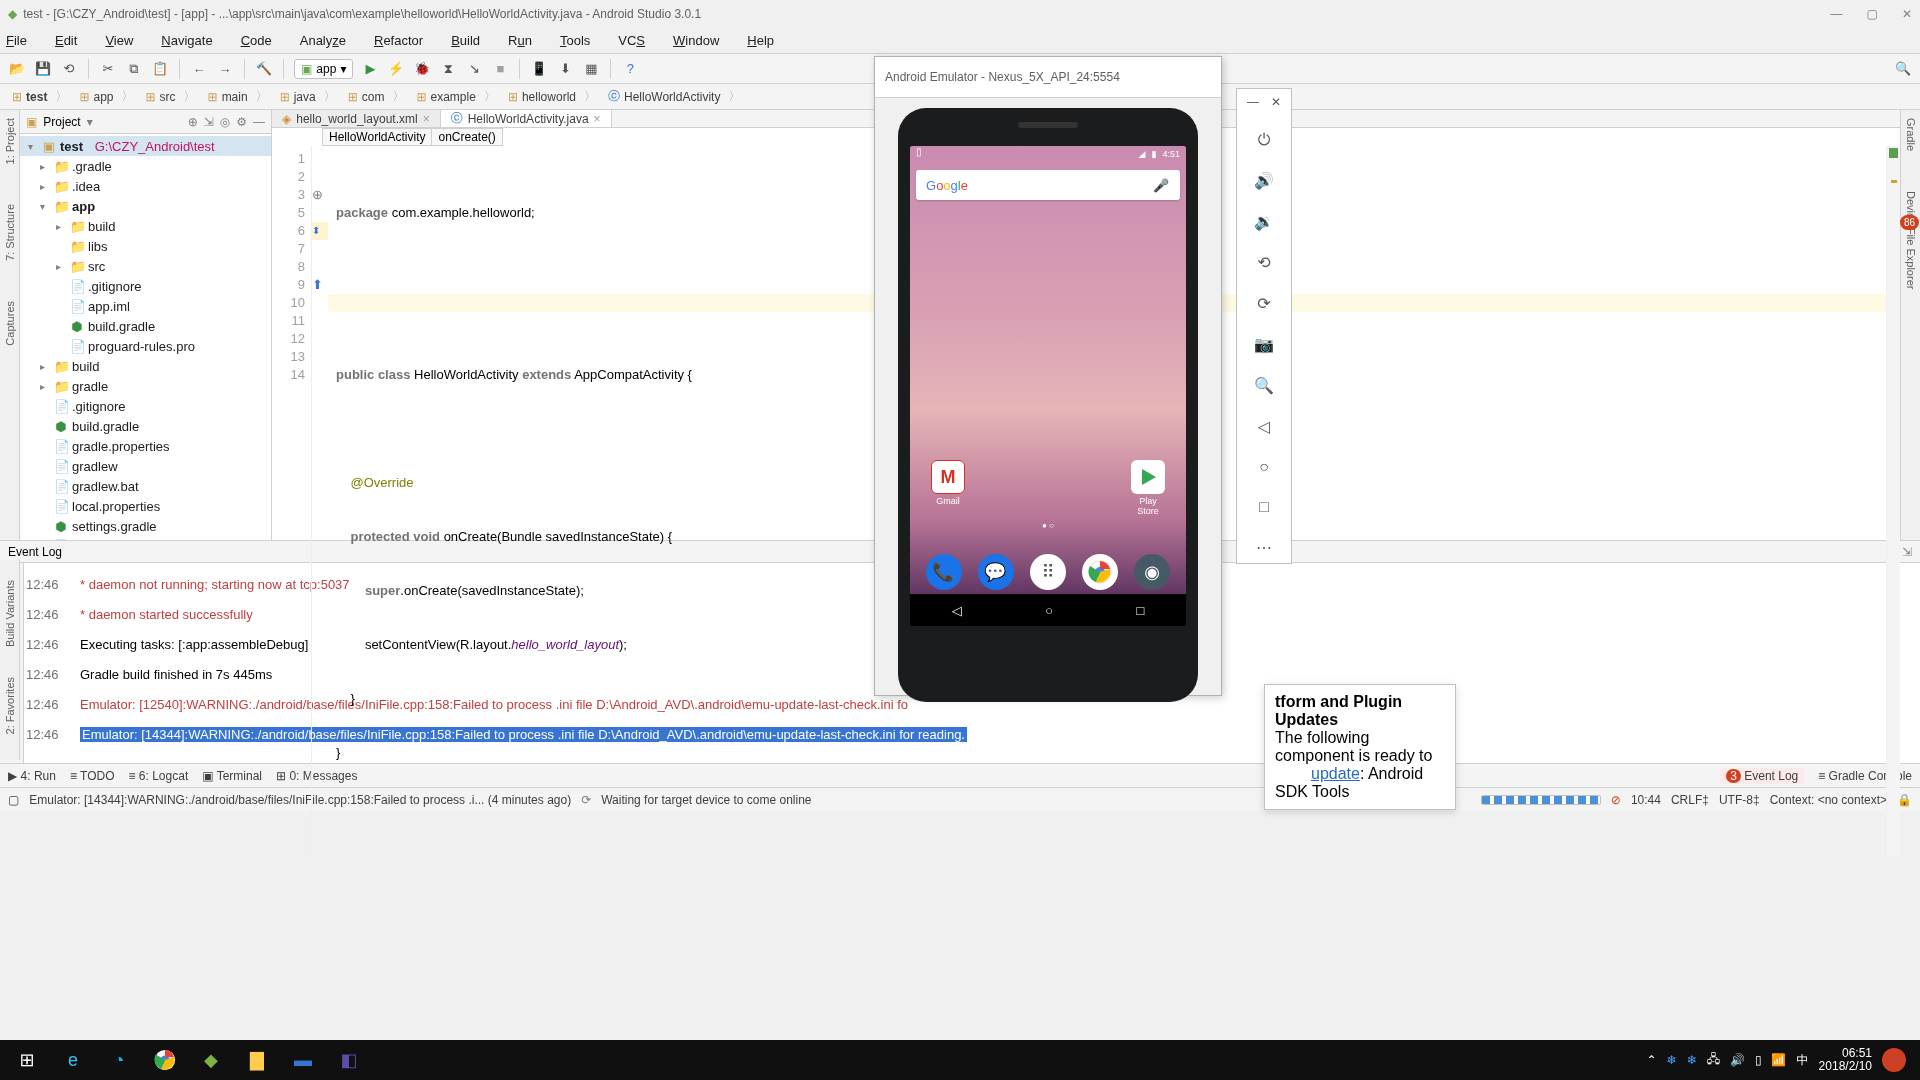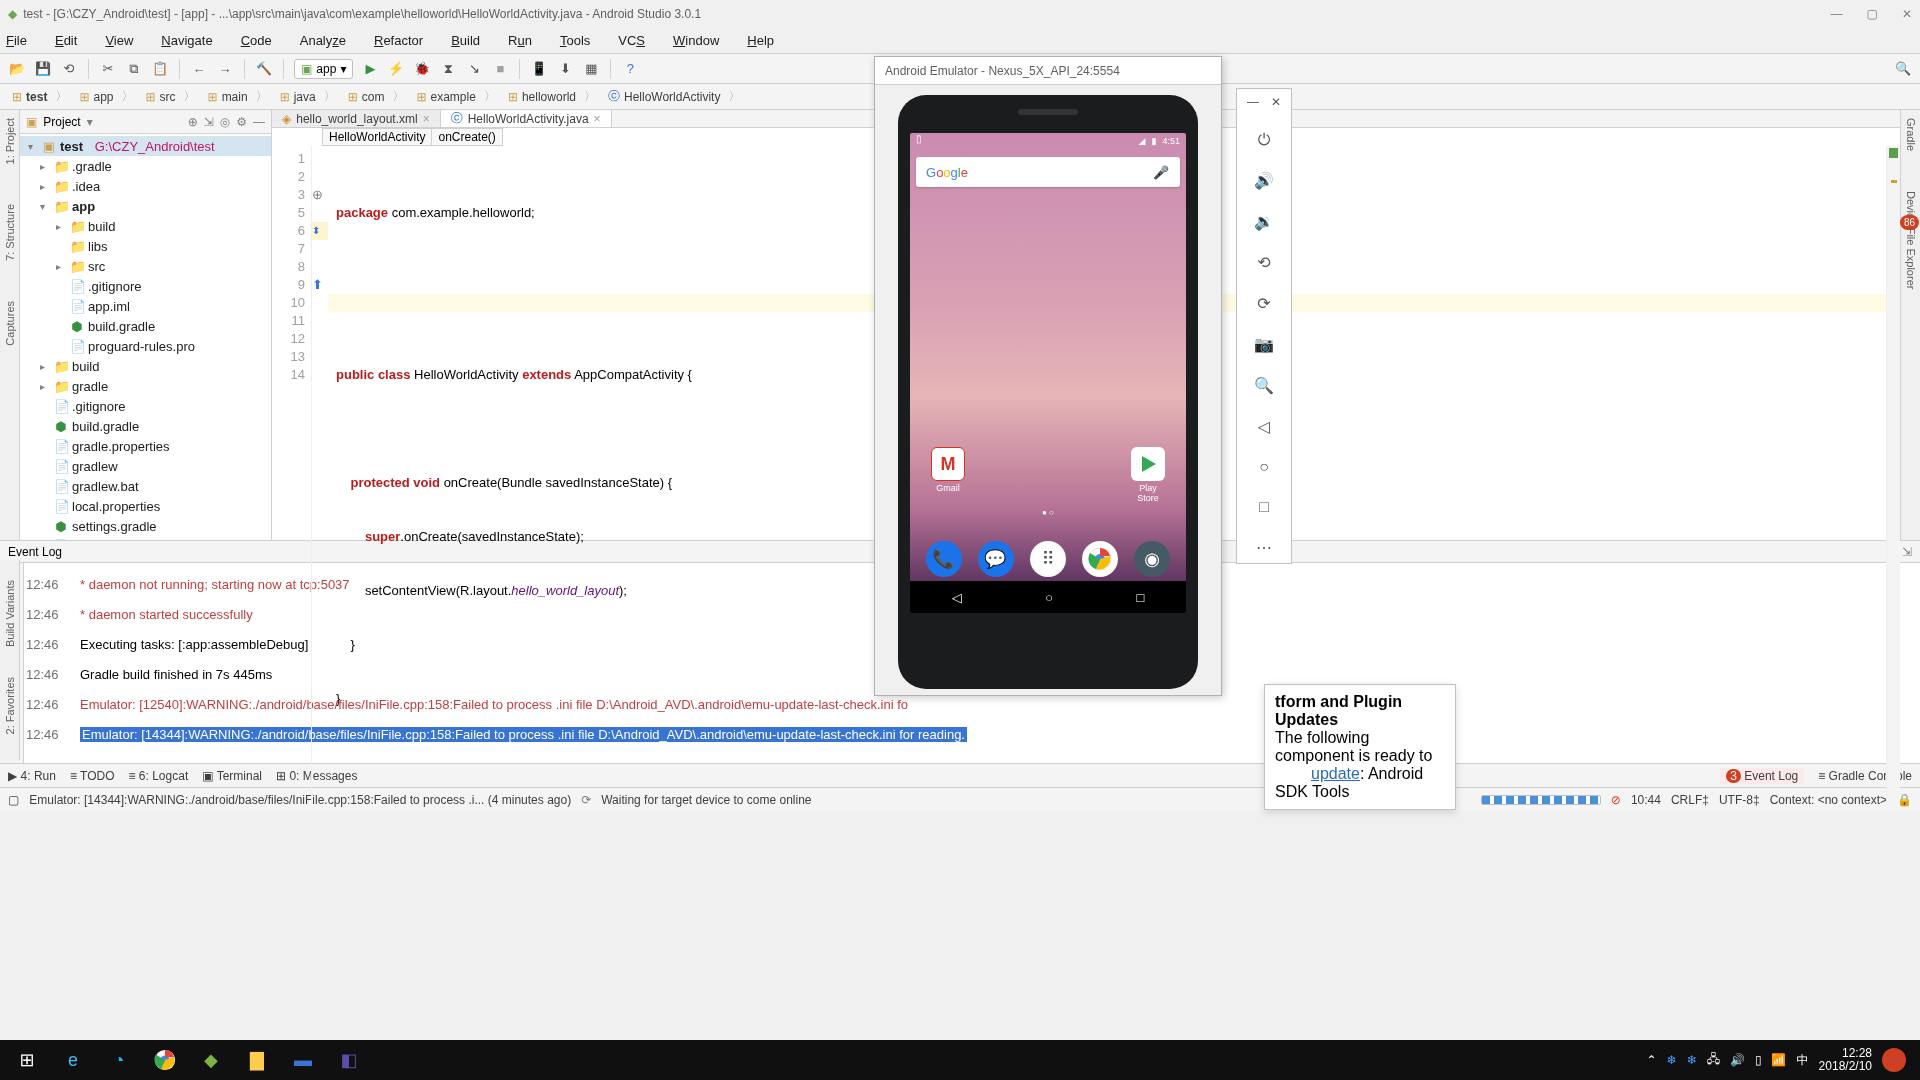--- a/index.html
+++ b/index.html
@@ -36,42 +36,42 @@
 .crumbs2 { height: 24px; display: flex; align-items: center; padding: 0 10px 0 50px; gap: 0; font-size: 12px; font-family: Consolas, monospace; }
 .crumbs2 span { border: 1px solid #d0d0d0; padding: 1px 6px; background: #f8f8f8; margin-right: -1px; }
 .code { flex: 1; display: flex; font-family: Consolas, monospace; font-size: 13px; line-height: 18px; }
 .gutter { width: 40px; text-align: right; color: #a0a0a0; padding-right: 6px; border-right: 1px solid #eee; padding-top: 4px; }
 .gutter div { height: 18px; }
 .gutmark { width: 16px; padding-top: 4px; }
 .gutmark div { height: 18px; }
 .codetext { flex: 1; padding: 4px 8px; white-space: pre; position: relative; }
 .codetext .line { height: 18px; }
 .hl { background: #fffae3; position: absolute; left: 0; right: 0; height: 18px; }
-.kw { color: #b91c1c; font-weight: bold; }
+.kw { color: #737373; font-weight: bold; }
 .ann { color: #808000; }
 .str { color: #660e7a; font-style: italic; }
 .cm { color: #808080; }
 .rightrail { width: 20px; background: #f0f0f0; border-left: 1px solid #d0d0d0; display: flex; flex-direction: column; align-items: center; padding-top: 8px; gap: 40px; font-size: 11px; color: #606060; }
 .rightrail .rt { writing-mode: vertical-rl; }
 .eventlog { border-top: 1px solid #d0d0d0; background: #fff; }
 .elhdr { height: 22px; background: #f4f4f4; border-bottom: 1px solid #d0d0d0; display: flex; align-items: center; padding: 0 8px; font-size: 12px; }
 .elhdr .rtools { margin-left: auto; display: flex; gap: 6px; color: #808080; }
 .elbody { display: flex; height: 200px; }
 .eltools { width: 24px; background: #f4f4f4; border-right: 1px solid #d0d0d0; display: flex; flex-direction: column; align-items: center; padding-top: 6px; gap: 10px; }
 .elrows { flex: 1; padding: 6px 2px; overflow: hidden; }
 .elrow { display: flex; gap: 12px; height: 30px; align-items: center; font-size: 13px; }
 .elrow .t { color: #707070; width: 42px; }
 .red { color: #c04040; }
 .selrow { background: #3874d1; color: #fff; padding: 0 2px; }
 .bottombar { height: 24px; background: #f4f4f4; border-top: 1px solid #d0d0d0; display: flex; align-items: center; padding: 0 8px; gap: 14px; font-size: 12px; color: #404040; }
 .statusbar { height: 24px; background: #f4f4f4; border-top: 1px solid #d0d0d0; display: flex; align-items: center; padding: 0 8px; font-size: 12px; color: #404040; gap: 10px; }
 .statusbar .right { margin-left: auto; display: flex; align-items: center; gap: 10px; }
 .statusbar .prog { width: 120px; height: 10px; border: 1px solid #c0c0c0; background: repeating-linear-gradient(90deg,#4a90d9 0 8px,#fff 8px 12px); border-radius: 2px; }
 .emulator { position: absolute; left: 874px; top: 56px; width: 348px; height: 640px; background: #f0f0f0; border: 1px solid #b0b0b0; box-shadow: 2px 2px 8px rgba(0,0,0,.2); }
-.emtitle { height: 28px; display: flex; align-items: center; padding: 0 10px; font-size: 12px; color: #606060; background: #fff; border-bottom: 1px solid #d0d0d0; }
+.emtitle { height: 41px; display: flex; align-items: center; padding: 0 10px; font-size: 12px; color: #606060; background: #fff; border-bottom: 1px solid #d0d0d0; }
 .phone { margin: 10px auto 0; width: 300px; height: 594px; background: #1b1c1e; border-radius: 28px; padding: 38px 12px; position: relative; }
 .screen { width: 276px; height: 480px; margin: 0 auto; background: linear-gradient(#c98bb0 0%, #d9a0b4 35%, #e6b5b7 55%, #b77396 78%, #3b1c4d 100%); border-radius: 2px; position: relative; overflow: hidden; }
 .pstat { height: 16px; display: flex; align-items: center; justify-content: flex-end; padding: 0 6px; gap: 6px; color: #fff; font-size: 9px; }
 .gbar { margin: 8px 6px 0; height: 30px; background: #fff; border-radius: 3px; display: flex; align-items: center; padding: 0 10px; box-shadow: 0 1px 2px rgba(0,0,0,.2); }
 .gbar .mic { margin-left: auto; font-weight: bold; }
 .glogo span:nth-child(1){color:#4285f4}.glogo span:nth-child(2){color:#ea4335}.glogo span:nth-child(3){color:#fbbc05}.glogo span:nth-child(4){color:#4285f4}.glogo span:nth-child(5){color:#34a853}.glogo span:nth-child(6){color:#ea4335}
 .approw { position: absolute; bottom: 110px; left: 0; right: 0; display: flex; justify-content: space-between; padding: 0 18px; }
 .appico { width: 40px; text-align: center; color: #fff; font-size: 9px; }
 .appico .box { width: 34px; height: 34px; border-radius: 6px; margin: 0 auto 2px; display: flex; align-items: center; justify-content: center; font-size: 18px; }
 .dotbar { position: absolute; bottom: 96px; left: 0; right: 0; text-align: center; color: #fff; font-size: 8px; }
@@ -384,20 +384,21 @@
           <div></div>
           <div></div>
       </div>
       <div class="codetext">
         <div class="hl" style="top:148px"></div>
         <div class="line"><span class="kw">package</span> com.example.helloworld;</div>
         <div class="line"></div>
         <div class="line"></div>
         <div class="line"><span class="kw">public class</span> HelloWorldActivity <span class="kw">extends</span> AppCompatActivity {</div>
         <div class="line"></div>
+        <div class="line">    <span class="ann">@Override</span></div>
         <div class="line">    <span class="kw">protected void</span> onCreate(Bundle savedInstanceState) {</div>
         <div class="line">        <span class="kw">super</span>.onCreate(savedInstanceState);</div>
         <div class="line">        setContentView(R.layout.<span class="str">hello_world_layout</span>);</div>
         <div class="line">    }</div>
         <div class="line">}</div>
         <div class="line"></div>
       </div>
       <div style="width:14px;background:#f4f4f4;border-left:1px solid #eee">
         <div style="height:10px;background:#5b9e4d;margin:2px"></div>
         <div style="margin-top:22px;width:6px;height:3px;background:#d0a030;margin-left:4px"></div>
@@ -589,18 +590,18 @@
   <div class="tray">
     <span>⌃</span>
     <span style="color:#4ca0ff">❄</span>
     <span style="color:#4ca0ff">❄</span>
     <span>🖧</span>
     <span>🔊</span>
     <span>▯</span>
     <span>📶</span>
     <span>中</span>
     <div style="text-align:right;line-height:13px">
-      <div>12:28</div>
+      <div>06:51</div>
         <div>2018/2/10</div>
     </div>
     <div class="red">O4</div>
   </div>
 </div>
 
 </body></html>

